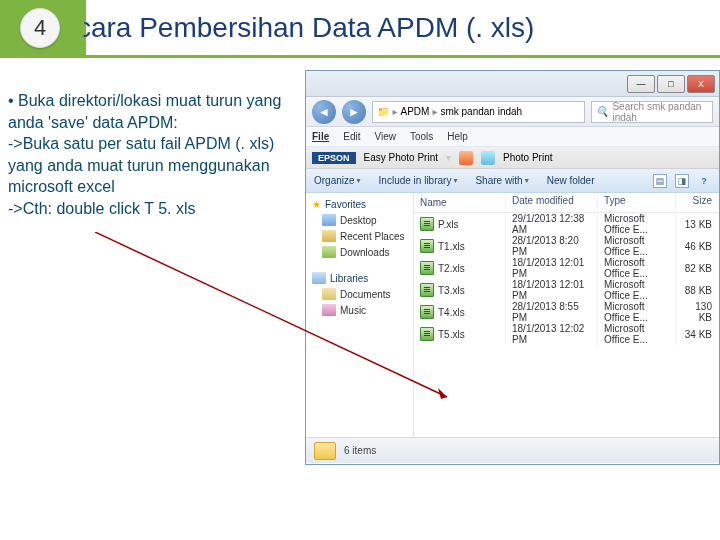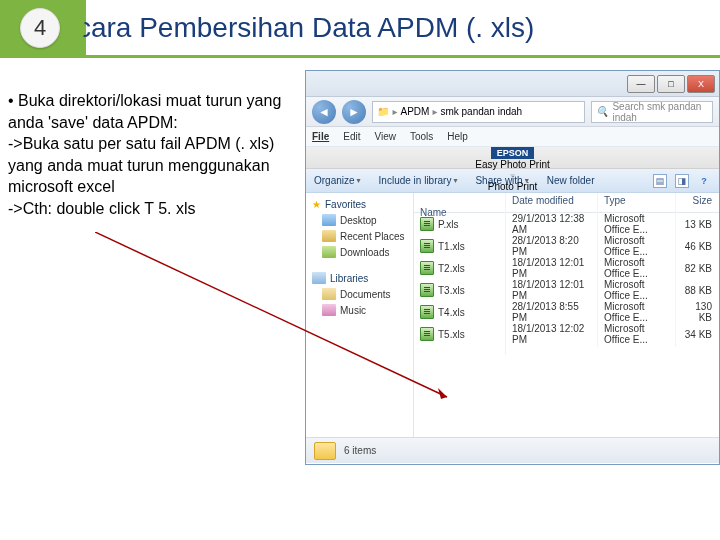--- a/index.html
+++ b/index.html
@@ -6,39 +6,39 @@
 body { font-family: "Segoe UI", Tahoma, sans-serif; width: 720px; height: 540px; background: #fff; position: relative; overflow: hidden; }
 
 
 .header-bar { display: flex; align-items: center; height: 58px; background: linear-gradient(to right, #7db442 0%, #7db442 12%, #fff 12%, #fff 100%); border-bottom: 3px solid #7db442; position: relative; }
 .header-bar::after { content: ""; position: absolute; left: 85px; right: 0; bottom: -3px; height: 3px; background: #7db442; border-radius: 0 30px 30px 0; }
 .step-num { width: 40px; height: 40px; border-radius: 50%; background: #f5f5f5; border: 1px solid #ddd; display: flex; align-items: center; justify-content: center; font-size: 22px; color: #333; margin-left: 20px; box-shadow: 0 1px 2px rgba(0,0,0,0.2); }
 .header-title { font-size: 28px; color: #1a3d7a; margin-left: 24px; font-weight: 400; }
 .header-green-wrap { position: absolute; left: 0; top: 0; height: 100%; width: 85px; background: #7db442; border-radius: 0 30px 30px 0; display: flex; align-items: center; }
 
 
-.instructions { position: absolute; left: 8px; top: 90px; width: 295px; font-size: 16px; line-height: 1.35; color: #000000; white-space: pre-line; }
+.instructions { position: absolute; left: 8px; top: 90px; width: 295px; font-size: 16px; line-height: 1.35; color: #0c4a6e; white-space: pre-line; }
 
 
 .explorer { position: absolute; right: 0; top: 70px; width: 415px; height: 395px; border: 1px solid #7a9bc1; background: #fff; font-size: 11px; }
 .titlebar { height: 26px; background: linear-gradient(#e9eff7, #dbe4ee); display: flex; justify-content: flex-end; align-items: center; padding-right: 4px; gap: 2px; border-bottom: 1px solid #c0c9d6; }
 .win-btn { width: 28px; height: 18px; border: 1px solid #888; border-radius: 2px; display: flex; align-items: center; justify-content: center; font-size: 9px; background: linear-gradient(#f5f5f5,#e0e0e0); }
 .win-close { background: linear-gradient(#e87a6a,#c94b3a); color: #fff; }
 
 .nav-row { height: 30px; background: linear-gradient(#f3f6fa,#e8ecf2); display: flex; align-items: center; padding: 0 6px; gap: 6px; border-bottom: 1px solid #d0d6de; }
 .nav-arrow { width: 24px; height: 24px; border-radius: 50%; background: radial-gradient(circle at 30% 30%, #8fb9e4, #4a7db8); display: flex; align-items: center; justify-content: center; color: #fff; font-size: 12px; }
 .breadcrumb { flex: 1; height: 22px; border: 1px solid #b8c2d0; background: #fff; display: flex; align-items: center; padding: 0 4px; font-size: 10px; gap: 3px; }
 .bc-sep { color: #888; }
 .searchbox { width: 122px; height: 22px; border: 1px solid #b8c2d0; background: #fff; display: flex; align-items: center; padding: 0 4px; gap: 4px; font-size: 10px; color: #888; }
 .search-ic { color: #5a7fb5; font-style: italic; }
 
 .menubar { height: 20px; background: #f6f9fc; display: flex; align-items: center; padding: 0 6px; gap: 14px; font-size: 10px; color: #333; border-bottom: 1px solid #e3e9f0; }
 .menubar span:first-child { text-decoration: underline; text-decoration-color: #333; font-weight: bold; }
 
-.epson-row { height: 22px; background: linear-gradient(#f0f0f0,#e3e3e3); display: flex; align-items: center; padding: 0 6px; gap: 0; font-size: 10px; border-bottom: 1px solid #d0d0d0; flex-direction: column; }
+.epson-row { height: 22px; background: linear-gradient(#f0f0f0,#e3e3e3); display: flex; align-items: center; padding: 0 6px; gap: 8px; font-size: 10px; border-bottom: 1px solid #d0d0d0; }
 .epson-label { background: #1b4a8a; color: #fff; padding: 1px 6px; font-weight: bold; font-size: 9px; }
 .printer-ic { width: 14px; height: 14px; background: linear-gradient(#fb8,#e63); border-radius: 2px; }
 .photo-ic { width: 14px; height: 14px; background: linear-gradient(#aef,#6bd); border-radius: 2px; }
 
 .toolbar { height: 24px; background: linear-gradient(#eaf2fb,#d3e3f5); display: flex; align-items: center; padding: 0 8px; gap: 18px; font-size: 10px; color: #1b3d66; border-bottom: 1px solid #c2d4e8; }
 .tb-item { display: flex; align-items: center; gap: 2px; }
 .tb-drop::after { content: " ▾"; font-size: 8px; color: #666; }
 .tb-right { margin-left: auto; display: flex; gap: 8px; color: #4a6c9c; }
 .tb-icon { width: 14px; height: 14px; border: 1px solid #8aaad0; background: #fff; display: flex; align-items: center; justify-content: center; font-size: 9px; }
 
@@ -51,21 +51,21 @@
 .sb-ic { width: 14px; height: 12px; display: inline-block; }
 .ic-desktop { background: linear-gradient(#b7d8f5,#6aa7e0); border-radius: 1px; }
 .ic-dl { background: linear-gradient(#c9e89a,#8dbb4f); border-radius: 1px; }
 .ic-recent { background: linear-gradient(#f5e0a0,#d9b34e); border-radius: 1px; }
 .ic-lib { background: linear-gradient(#cde3f7,#8ab5e0); border-radius: 1px; }
 .ic-doc { background: linear-gradient(#f7e4b0,#e0c26c); border-radius: 1px; }
 .ic-music { background: linear-gradient(#f4c8e4,#d483b8); border-radius: 1px; }
 
 .file-list { flex: 1; overflow: hidden; }
 .fl-head { display: flex; height: 20px; background: #fff; border-bottom: 1px solid #e4e9f0; font-size: 10px; color: #3a5377; }
-.col-name { width: 92px; padding: 14px 6px; border-right: 1px solid #f0f3f7; }
+.col-name { width: 92px; padding: 4px 6px; border-right: 1px solid #f0f3f7; }
 .col-date { width: 92px; padding: 2px 6px; border-right: 1px solid #f0f3f7; }
 .col-type { width: 78px; padding: 2px 6px; border-right: 1px solid #f0f3f7; }
 .col-size { width: 40px; padding: 2px 4px; text-align: right; }
 .fl-row { display: flex; height: 22px; align-items: center; font-size: 10px; color: #333; }
 .fl-row .col-name { display: flex; align-items: center; gap: 4px; }
 .xls-ic { width: 14px; height: 14px; background: linear-gradient(#d4f0c0, #6ab04c); border: 1px solid #3d8b2e; border-radius: 1px; position: relative; }
 .xls-ic::after { content: ""; position: absolute; top: 3px; left: 3px; width: 6px; height: 1px; background: #2b5d1e; box-shadow: 0 2px 0 #2b5d1e, 0 4px 0 #2b5d1e; }
 
 .statusbar { height: 26px; background: linear-gradient(#f2f6fa,#e3e9f0); display: flex; align-items: center; padding: 0 8px; gap: 8px; font-size: 10px; color: #444; border-top: 1px solid #d5dde6; }
 .folder-ic-lg { width: 22px; height: 18px; background: linear-gradient(#ffe59e,#f2c84c); border: 1px solid #d4a72c; border-radius: 2px; }

